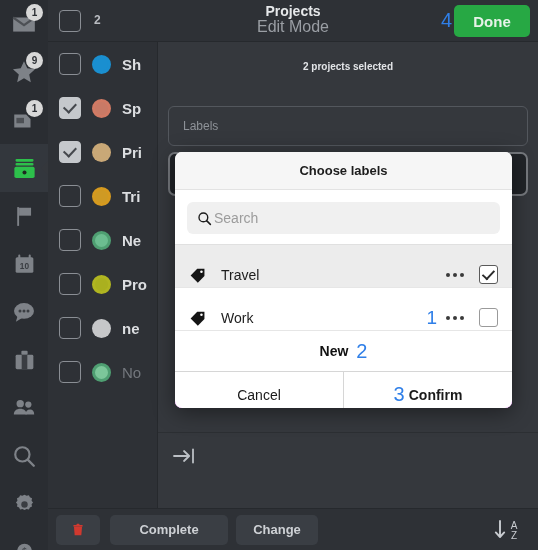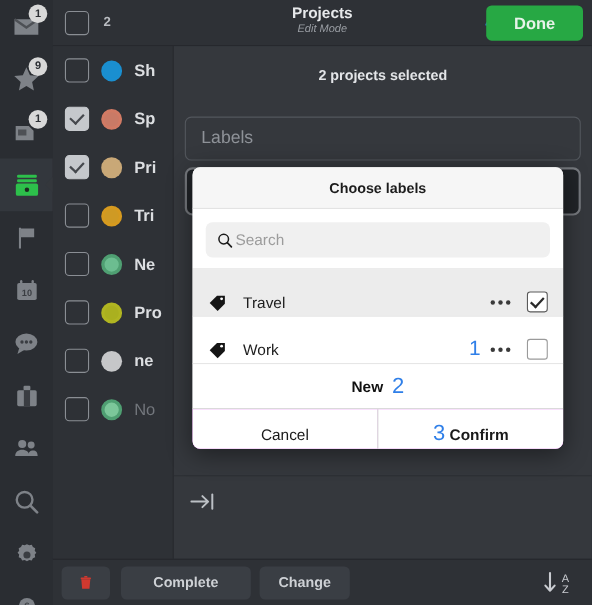--- a/index.html
+++ b/index.html
@@ -55,28 +55,28 @@
   }
   .hdr-count {
     position: absolute; left: 46px; top: 13px;
     font-size: 12px; font-weight: bold; color: #b9bcc1;
   }
   .hdr-title-wrap {
     position: absolute; left: 0; top: 3px; width: 490px;
     text-align: center;
   }
   .hdr-title { font-size: 14px; font-weight: bold; color: #e6e8ea; line-height: 17px; }
-  .hdr-sub { font-size: 10px; color: #9a9ea4; line-height: 14px; font-style: italic; }
+  .hdr-sub { font-size: 16px; color: #9a9ea4; line-height: 14px; }
   .hdr-num {
     position: absolute; right: 86px; top: 9px;
     font-size: 20px; color: #2f7fe8; font-weight: normal;
   }
   .hdr-done {
     position: absolute; right: 8px; top: 5px;
-    width: 88px; height: 32px;
+    width: 76px; height: 32px;
     background: #27a844; border-radius: 5px;
     color: #e7f3e9; font-size: 15px; font-weight: bold;
     display: flex; align-items: center; justify-content: center;
     border: none; cursor: pointer;
     font-family: "Liberation Sans", sans-serif;
   }
 
   
   #list {
     position: absolute; left: 48px; top: 42px;
@@ -118,30 +118,30 @@
 
   
   #overlay {
     position: absolute; left: 158px; top: 42px;
     width: 380px; height: 466px;
     background: #35383d;
   }
   .ov-title {
     position: absolute; top: 19px; left: 0; width: 380px;
     text-align: center;
-    font-size: 13px; font-weight: bold; color: #e3e5e8;
+    font-size: 10px; font-weight: bold; color: #e3e5e8;
   }
   .ov-field {
     position: absolute; left: 10px;
     width: 360px; height: 40px;
     border: 1px solid #53575d; border-radius: 6px;
     display: flex; align-items: center; padding-left: 14px;
   }
   .ov-field.labels { top: 64px; }
-  .ov-field-text { font-size: 16px; color: #8e9298; }
+  .ov-field-text { font-size: 12px; color: #8e9298; }
   .ov-field.chip {
     top: 110px; height: 44px;
     background: #212428; border: 2px solid #76797e; border-radius: 7px;
     padding-left: 12px;
   }
   .chip-dot {
     width: 18px; height: 18px; border-radius: 50%;
     background: #d8826d;
   }
   .ov-tab {

